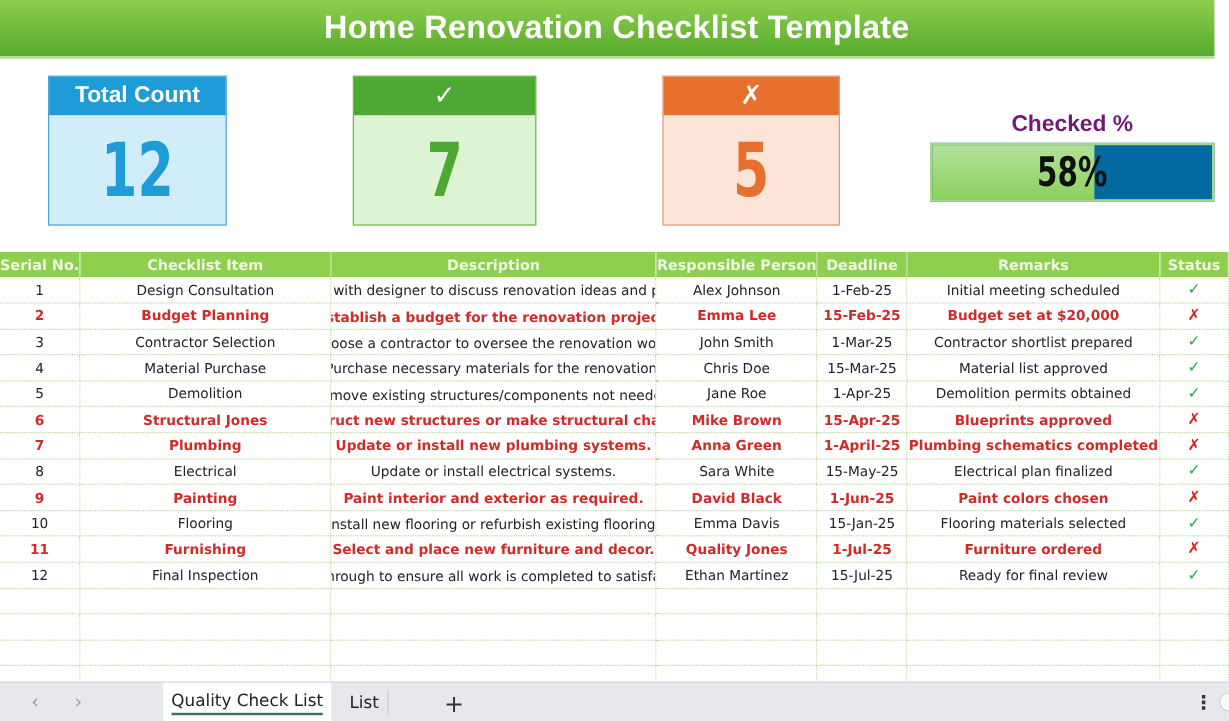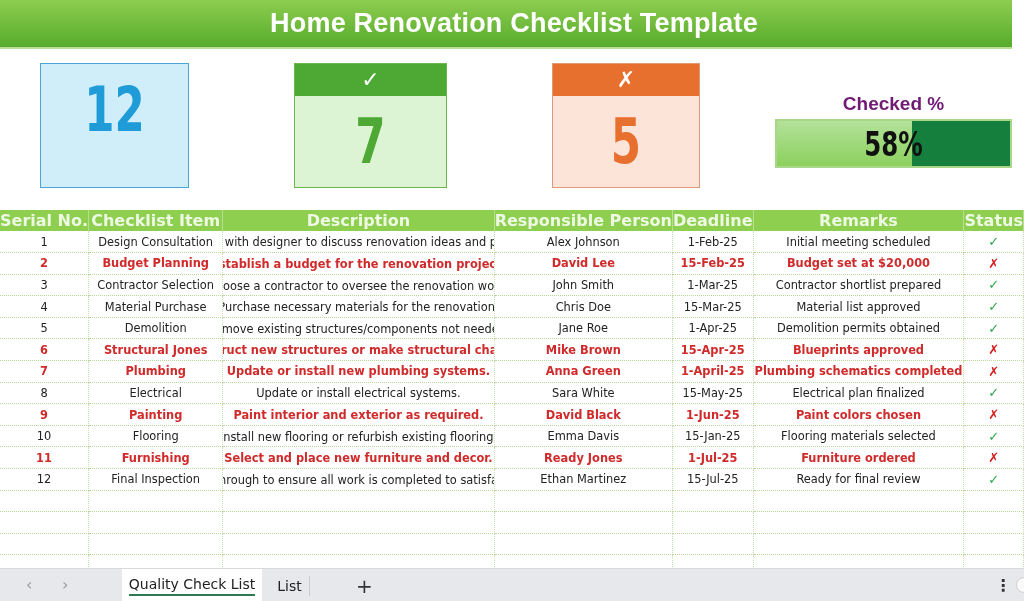--- a/index.html
+++ b/index.html
@@ -23,54 +23,55 @@
   .kpi-check { left: 294px; width: 153px; border-color: #6bb84a; background: #dcf4d3; }
   .kpi-check .kpi-head { background: #4ea834; font-size: 22px; }
   .kpi-check .kpi-val { color: #4ea834; }
   .kpi-cross { left: 552px; width: 148px; border-color: #e09a7a; background: #fce4d8; }
   .kpi-cross .kpi-head { background: #e8702f; font-size: 22px; }
   .kpi-cross .kpi-val { color: #e8702f; }
 
   .pct-label { position: absolute; left: 775px; top: 93px; width: 237px; text-align: center;
     color: #701a75; font-weight: bold; font-size: 19px; }
   .pct-bar { position: absolute; left: 775px; top: 119px; width: 237px; height: 49px;
-    border: 2px solid #a9d78a; background: #15803d; }
+    border: 2px solid #a9d78a; background: #0369a1; }
   .pct-fill { position: absolute; left: 0; top: 0; bottom: 0; background: linear-gradient(#b3e29a, #8cd05d); }
   .pct-text { position: absolute; left: 0; right: 0; top: 0; bottom: 0; display: flex; align-items: center; justify-content: center;
     font-family: "DejaVu Sans", sans-serif; font-weight: bold; font-size: 34px; color: #111; transform: scaleX(0.72); }
 
   table.grid { position: absolute; left: 0; top: 210px; border-collapse: collapse; table-layout: fixed;
     font-family: "DejaVu Sans", sans-serif; font-size: 11.4px; }
-  table.grid th { height: 21px; background: #8ecf4f; color: #eef9e4; font-weight: bold; font-size: 16px;
+  table.grid th { height: 21px; background: #8ecf4f; color: #eef9e4; font-weight: bold; font-size: 12px;
     border-right: 1px solid #b8e092; white-space: nowrap; overflow: hidden; text-align: center; }
   table.grid td { height: 21.6px; border-bottom: 1px dotted #b9d79b; border-right: 1px dotted #c9e0b0;
     text-align: center; white-space: nowrap; overflow: hidden; color: #222; padding: 0 1px; }
   table.grid tr.pending td { color: #d02a2a; font-weight: bold; }
   table.grid td.status { font-weight: bold; font-size: 13px; }
   table.grid td.status.ok { color: #2ea44a; }
   table.grid td.status.no { color: #d51f1f; }
 
   .tabbar { position: absolute; left: 0; top: 568px; width: 1024px; height: 33px; background: #e6e8ec; border-top: 1px solid #d6d8dc; }
   .nav-arrow { position: absolute; top: 6px; font-size: 16px; color: #9a9ca0; font-family: "DejaVu Sans", sans-serif; }
-  .tab { position: absolute; top: 0; height: 33px; display: flex; align-items: center; font-family: "DejaVu Sans", sans-serif; font-size: 14px; color: #222; }
+  .tab { position: absolute; top: 0; height: 33px; display: flex; align-items: center; font-family: "DejaVu Sans", sans-serif; font-size: 14px; color: #222; margin-left: 14px; }
   .tab-active { left: 122px; width: 140px; background: #ffffff; justify-content: center; }
   .tab-active span { border-bottom: 2px solid #2f7a55; padding-bottom: 2px; }
   .tab-list { left: 270px; width: 40px; justify-content: center; border-right: 1px solid #c8cacd; height: 20px; top: 7px; }
   .tab-add { left: 356px; font-size: 20px; color: #333; }
   .more-dots { position: absolute; left: 995px; top: 7px; font-size: 16px; color: #333; font-weight: bold; }
   .edge-circle { position: absolute; left: 1016px; top: 8px; width: 16px; height: 16px; border-radius: 50%; background: #fafafa; border: 1px solid #d0d0d0; }
 </style>
 </head>
 <body>
 
 <div class="page">
   <div class="title-bar">Home Renovation Checklist Template</div>
   <div class="title-rule"></div>
 
   <div class="kpi kpi-total">
+    <div class="kpi-head">Total Count</div>
     <div class="kpi-val">12</div>
   </div>
   <div class="kpi kpi-check">
     <div class="kpi-head">✓</div>
     <div class="kpi-val">7</div>
   </div>
   <div class="kpi kpi-cross">
     <div class="kpi-head">✗</div>
     <div class="kpi-val">5</div>
   </div>
@@ -113,21 +114,21 @@
           <td>1-Feb-25</td>
           <td>Initial meeting scheduled</td>
           <td class="status ok">✓</td>
         </tr>
         <tr class="pending">
           <td>2</td>
           <td>Budget Planning</td>
           <td style="text-align: center; text-overflow: clip; position: relative;">
             <span style="display: inline-block; white-space: nowrap; position: absolute; left: 50%; transform: translateX(-50%); top: 4px;">Establish a budget for the renovation project.</span>
           </td>
-          <td>David Lee</td>
+          <td>Emma Lee</td>
           <td>15-Feb-25</td>
           <td>Budget set at $20,000</td>
           <td class="status no">✗</td>
         </tr>
         <tr>
           <td>3</td>
           <td>Contractor Selection</td>
           <td style="text-align: center; text-overflow: clip; position: relative;">
             <span style="display: inline-block; white-space: nowrap; position: absolute; left: 50%; transform: translateX(-50%); top: 4px;">Choose a contractor to oversee the renovation work.</span>
           </td>
@@ -204,21 +205,21 @@
           </td>
           <td>Emma Davis</td>
           <td>15-Jan-25</td>
           <td>Flooring materials selected</td>
           <td class="status ok">✓</td>
         </tr>
         <tr class="pending">
           <td>11</td>
           <td>Furnishing</td>
           <td>Select and place new furniture and decor.</td>
-          <td>Ready Jones</td>
+          <td>Quality Jones</td>
           <td>1-Jul-25</td>
           <td>Furniture ordered</td>
           <td class="status no">✗</td>
         </tr>
         <tr>
           <td>12</td>
           <td>Final Inspection</td>
           <td style="text-align: center; text-overflow: clip; position: relative;">
             <span style="display: inline-block; white-space: nowrap; position: absolute; left: 50%; transform: translateX(-50%); top: 4px;">Walkthrough to ensure all work is completed to satisfaction.</span>
           </td>

